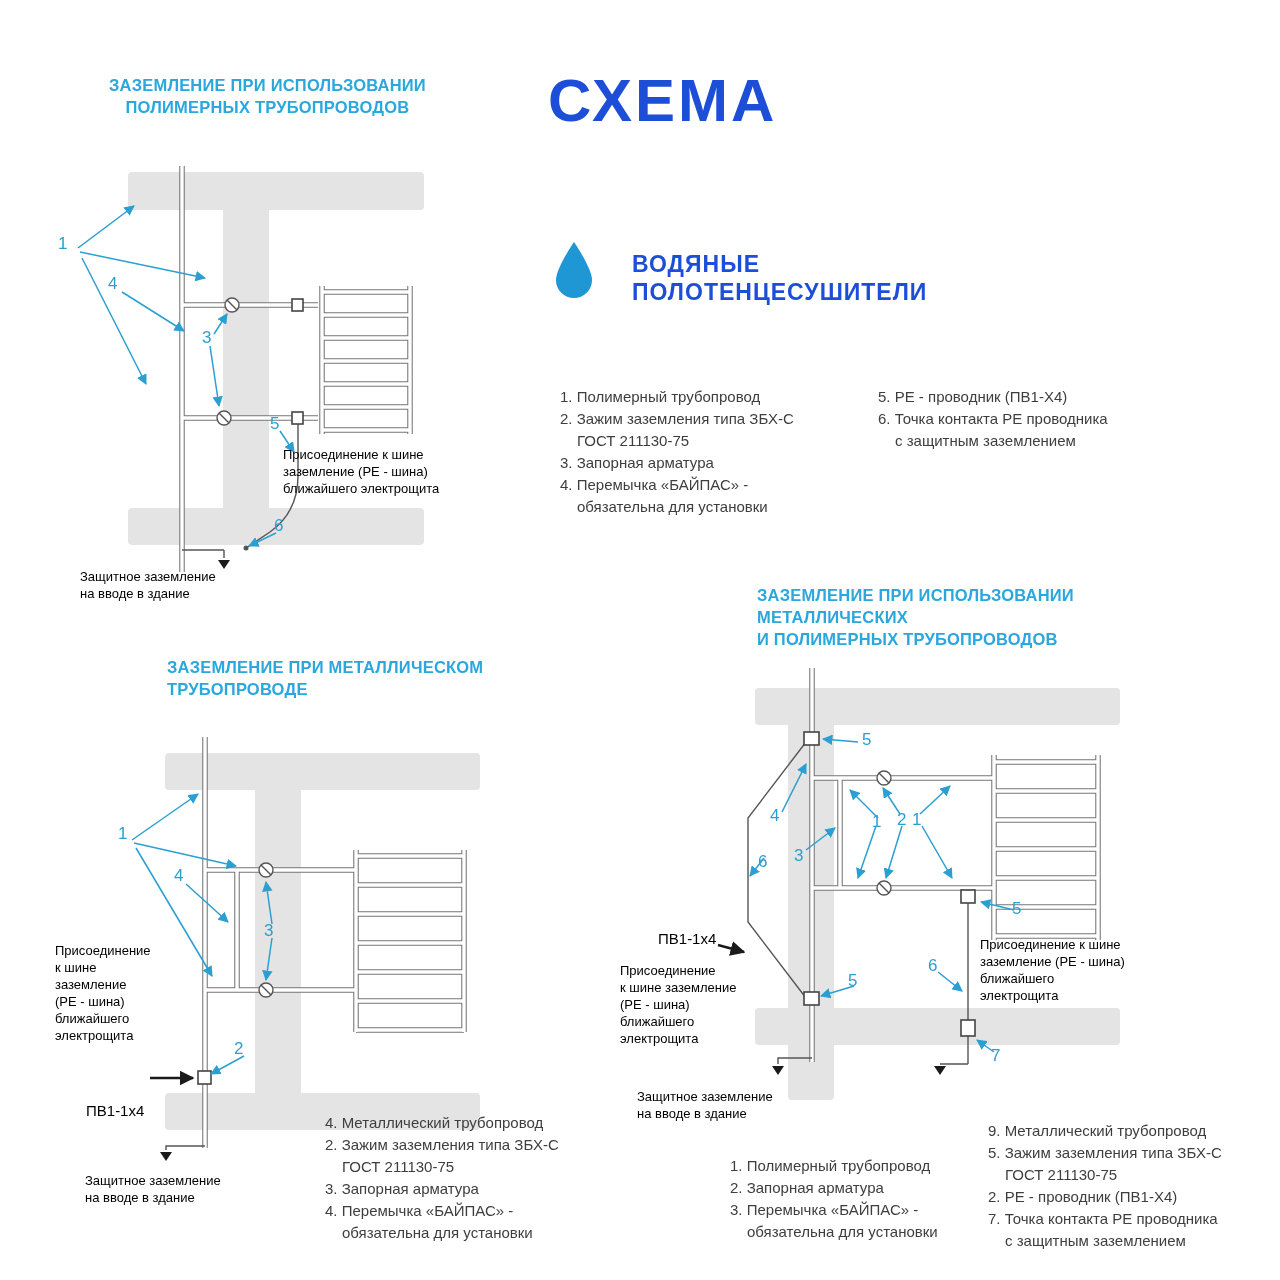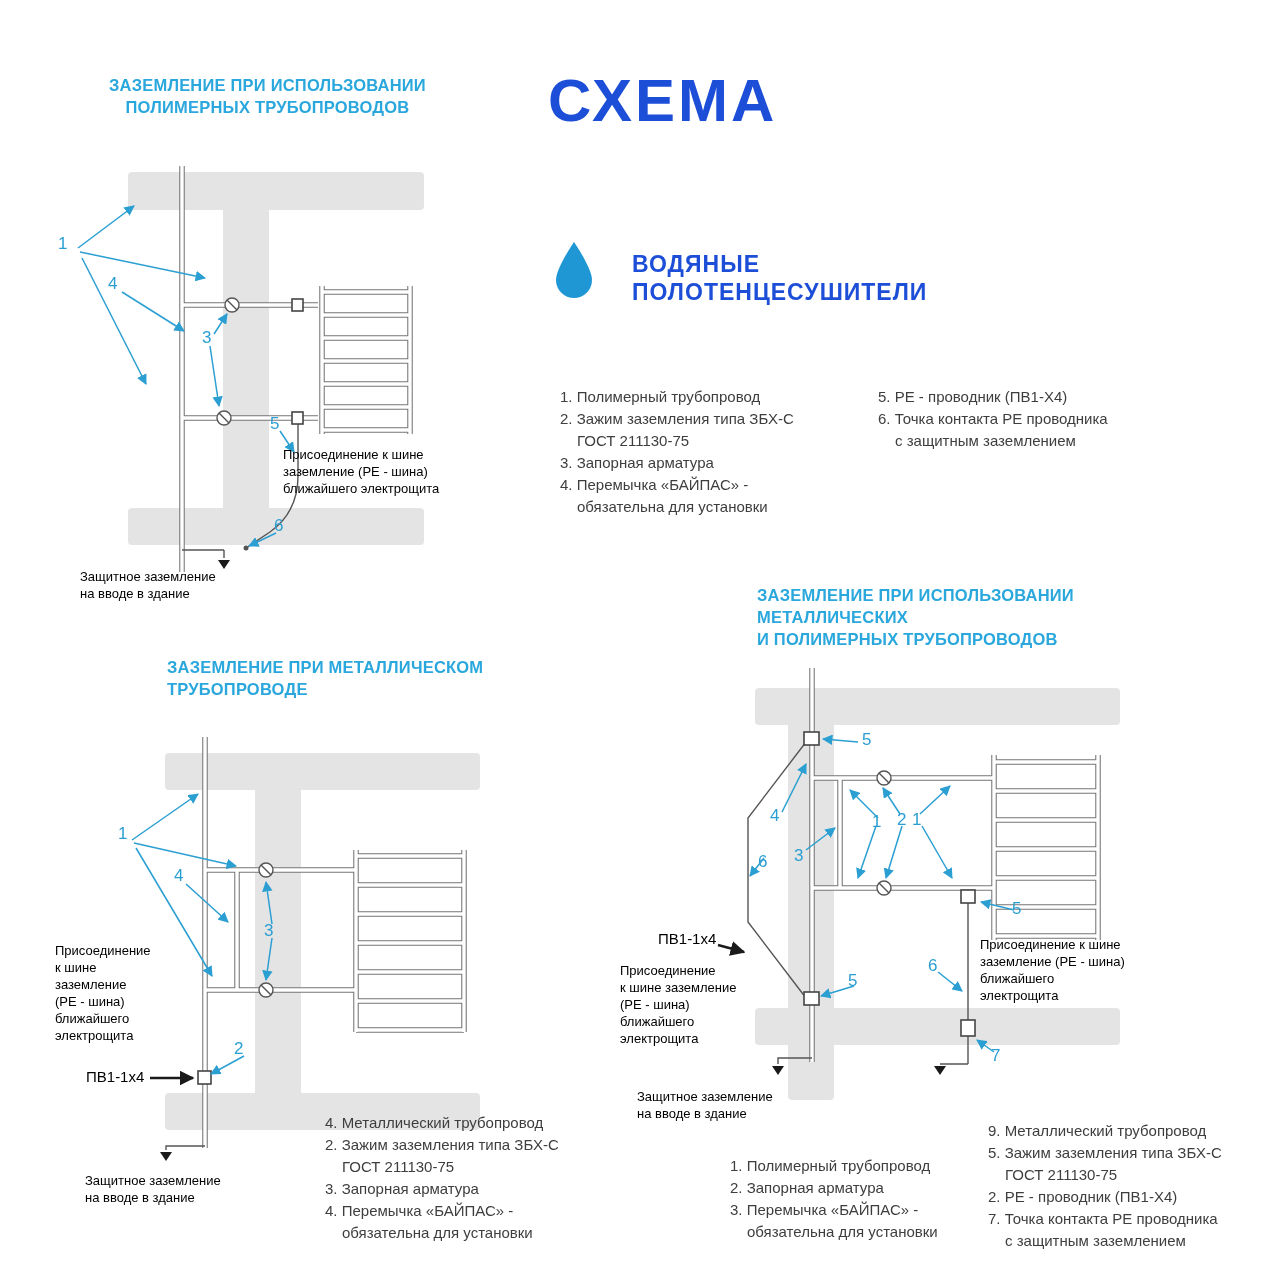--- a/index.html
+++ b/index.html
@@ -214,21 +214,21 @@
   <div class="abs callout" style="left:118px;top:824px">1</div>
   <div class="abs callout" style="left:174px;top:866px">4</div>
   <div class="abs callout" style="left:264px;top:921px">3</div>
   <div class="abs callout" style="left:234px;top:1039px">2</div>
   <div class="abs note" style="left:55px;top:942px">Присоединение
 к шине
 заземление
 (PE - шина)
 ближайшего
 электрощита</div>
-  <div class="abs wire-label" style="left:86px;top:1068px">ПВ1-1х4</div>
+  <div class="abs wire-label" style="left:86px;top:1102px">ПВ1-1х4</div>
   <div class="abs note" style="left:85px;top:1172px">Защитное заземление
 на вводе в здание</div>
   <div class="abs" style="left:325px;top:1112px">
     <div class="legend-line">4. Металлический трубопровод</div>
     <div class="legend-line">2. Зажим заземления типа ЗБХ-С</div>
     <div class="legend-line cont">ГОСТ 211130-75</div>
     <div class="legend-line">3. Запорная арматура</div>
     <div class="legend-line">4. Перемычка «БАЙПАС» -</div>
     <div class="legend-line cont">обязательна для установки</div>
   </div>

